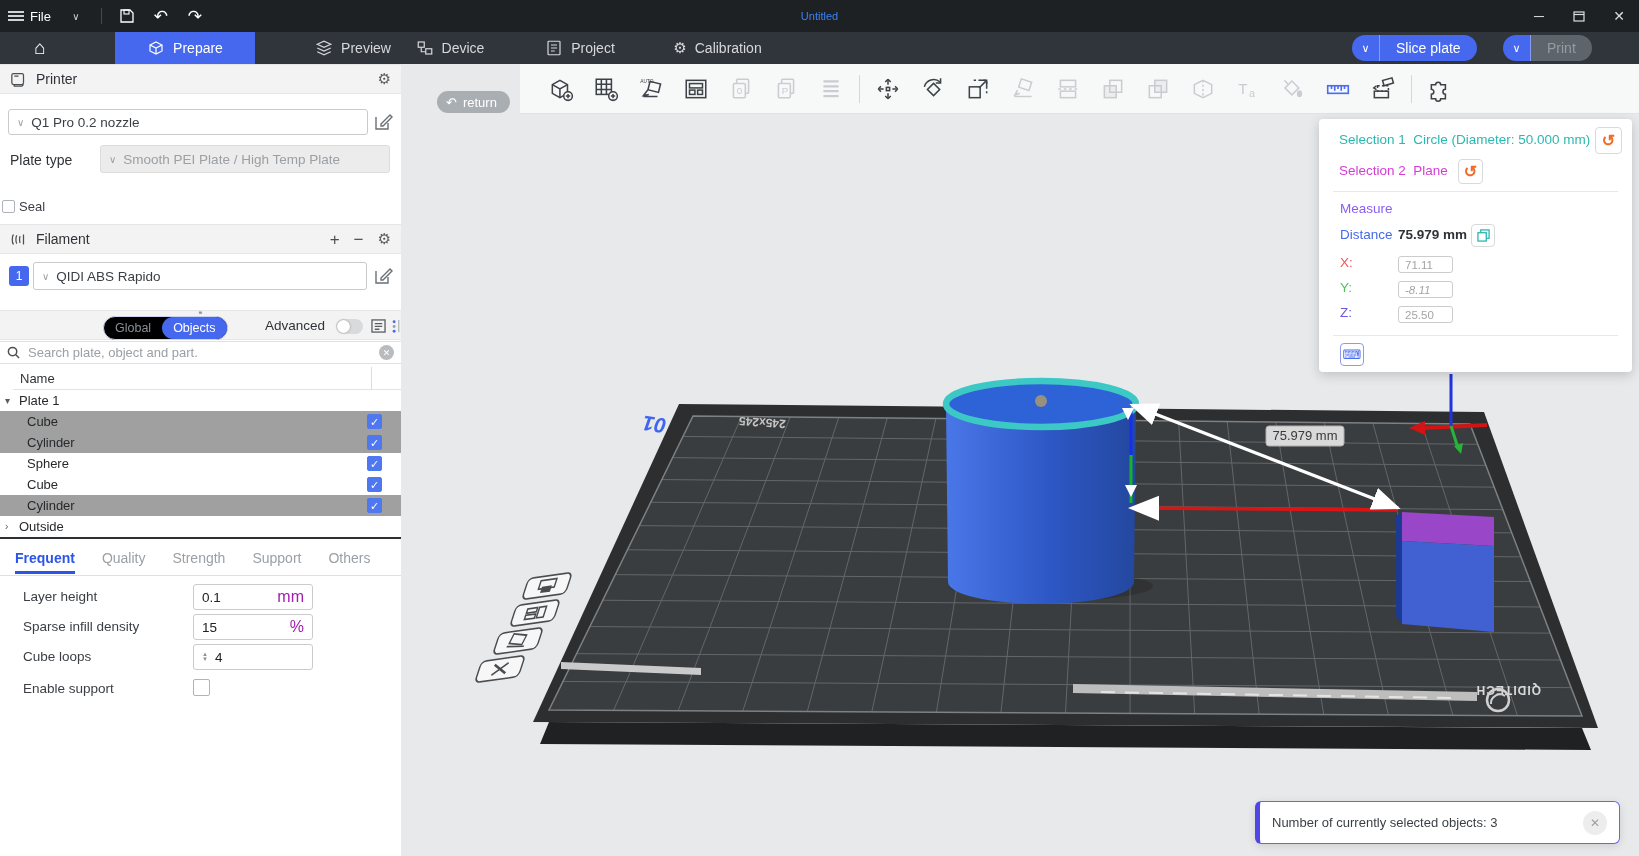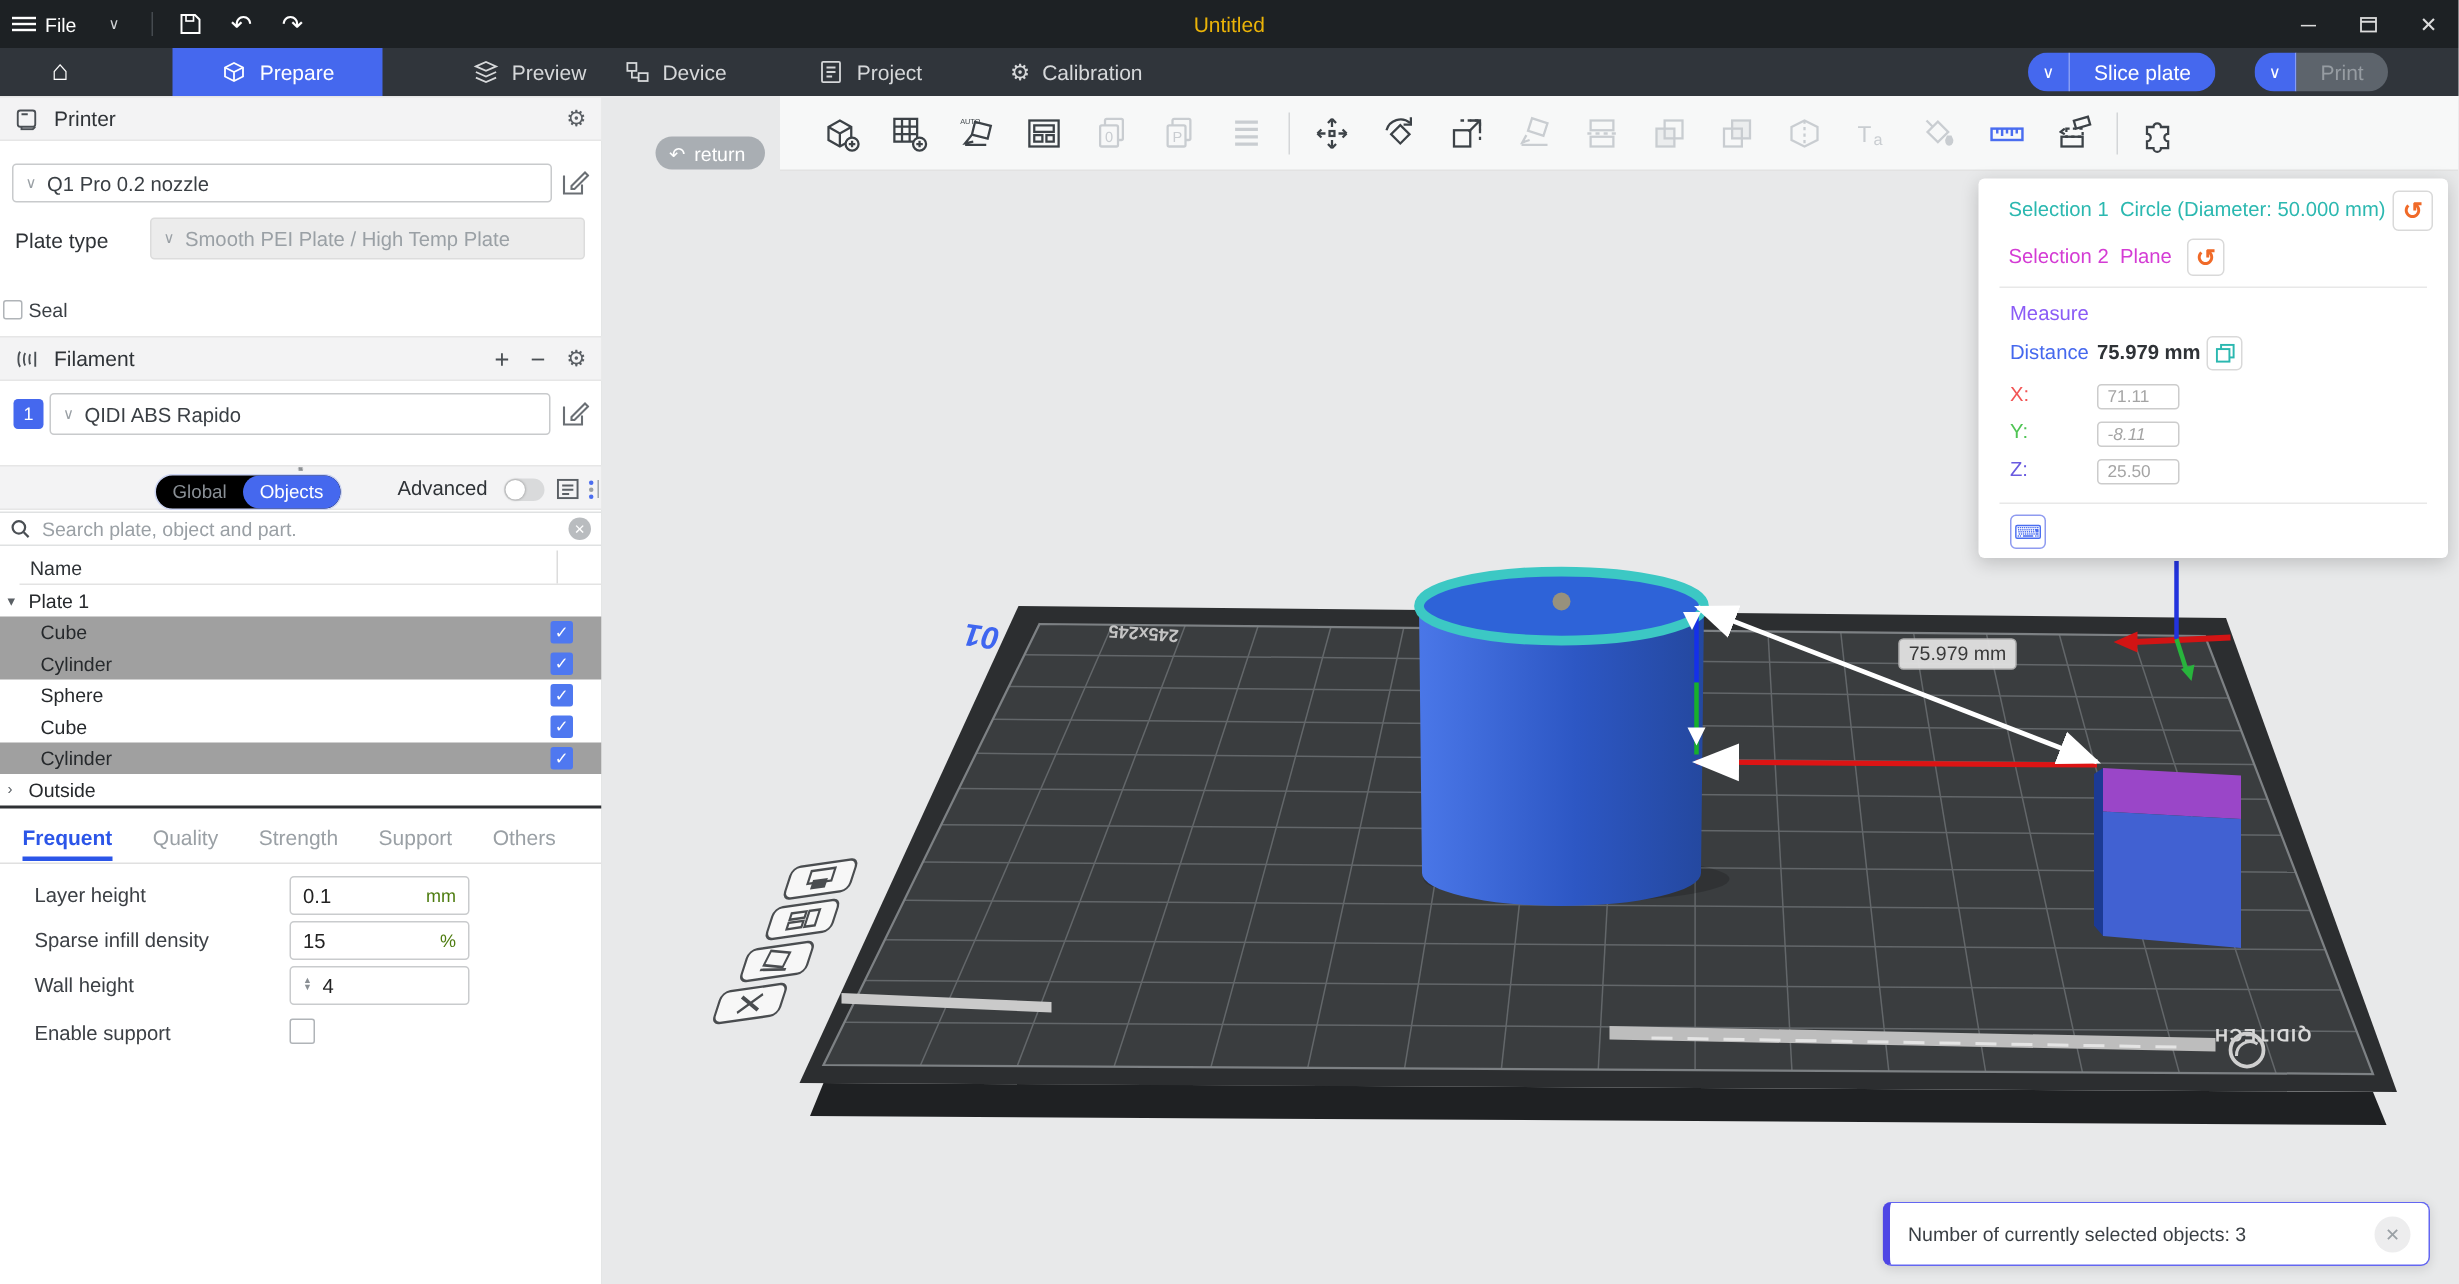--- a/index.html
+++ b/index.html
@@ -5,21 +5,21 @@
   html,body{margin:0;padding:0;width:1639px;height:856px;overflow:hidden;
     font-family:"Liberation Sans",sans-serif;background:#e8e9ea;font-size:13px;color:#3a3f44;}
   .abs{position:absolute;}
   svg{display:block;}
   
   #titlebar{position:absolute;left:0;top:0;width:1639px;height:32px;background:#1d2124;
     display:flex;align-items:center;color:#fff;}
   #titlebar .mi{display:flex;align-items:center;gap:6px;padding:0 8px;height:100%;cursor:pointer;}
   .tsep{width:1px;height:16px;background:#454a4f;margin:0 8px;}
   .tbtn{width:34px;height:100%;display:flex;align-items:center;justify-content:center;cursor:pointer;}
-  #win-title{position:absolute;left:0;right:0;text-align:center;font-size:14px;color:#eab308;pointer-events:none;}
+  #win-title{position:absolute;left:0;right:0;text-align:center;font-size:11px;color:#3b82f6;pointer-events:none;}
   #win-controls{margin-left:auto;display:flex;height:100%;}
   #win-controls .tbtn{width:40px;color:#dcdcdc;font-size:14px;}
   
   #tabbar{position:absolute;left:0;top:32px;width:1639px;height:32px;background:#30353b;}
   .tab{position:absolute;top:0;height:32px;display:flex;align-items:center;justify-content:center;
     gap:8px;color:#d6d8da;font-size:14px;cursor:pointer;}
   .tab.active{background:#4568ee;color:#fff;}
   #home-box{position:absolute;left:12px;top:0;width:56px;height:32px;display:flex;align-items:center;
     justify-content:center;color:#fff;font-size:19px;cursor:pointer;}
   .pill{position:absolute;top:3px;height:26px;border-radius:13px;display:flex;overflow:hidden;cursor:pointer;}
@@ -72,21 +72,21 @@
   #outside-row{border-bottom:2px solid #2e3134;}
   #ptabs{position:absolute;left:0;top:486px;width:401px;height:26px;display:flex;align-items:flex-start;
     padding-left:15px;gap:27px;box-sizing:border-box;border-bottom:1px solid #e0e0e0;font-size:14px;color:#9aa0a5;}
   #ptabs .pt{cursor:pointer;padding-bottom:5px;}
   #ptabs .pt.active{color:#2b55e8;font-weight:bold;border-bottom:3px solid #2b55e8;}
   .prow{position:absolute;left:0;width:401px;height:27px;}
   .prow .plab{position:absolute;left:23px;top:5px;font-size:13.5px;color:#3c4045;}
   .pinput{position:absolute;left:193px;top:0;width:120px;height:26px;border:1px solid #c9cbcd;border-radius:3px;
     box-sizing:border-box;display:flex;align-items:center;padding:0 8px;background:#fff;cursor:text;}
   .pinput .val{color:#222;font-size:13.5px;}
-  .pinput .unit{margin-left:auto;color:#4d7c0f;font-size:12px;}
+  .pinput .unit{margin-left:auto;color:#a21caf;font-size:16px;}
   .spin{display:flex;flex-direction:column;margin-right:7px;color:#8a8f94;font-size:6px;line-height:5px;cursor:pointer;}
   
   #viewport{position:absolute;left:401px;top:64px;width:1238px;height:792px;background:#e8e9ea;overflow:hidden;}
   #vp-toolbar{position:absolute;left:119px;top:0;width:1119px;height:50px;background:#f7f8f8;
     border-bottom:1px solid #e2e2e2;display:flex;align-items:center;gap:11px;padding-left:24px;box-sizing:border-box;}
   .ticon{width:34px;height:34px;display:flex;align-items:center;justify-content:center;cursor:pointer;flex:0 0 auto;}
   .t-on{color:#3c4247;} .t-off{color:#c9cdd1;} .t-active{color:#4a6df0;}
   .vsep{width:1px;height:28px;background:#d4d6d8;flex:0 0 auto;}
   #return-btn{position:absolute;left:36px;top:27px;height:22px;padding:0 13px 0 9px;border-radius:11px;
     background:#a9aeb3;color:#fff;font-size:13px;display:flex;align-items:center;gap:6px;cursor:pointer;}
@@ -326,21 +326,21 @@
     </div>
   </div>
   <div class="prow" style="top:550px;padding-left:32px;">
     <span class="plab">Sparse infill density</span>
     <div class="pinput">
       <span class="val">15</span>
       <span class="unit">%</span>
     </div>
   </div>
   <div class="prow" style="top:580px;">
-    <span class="plab">Wall height</span>
+    <span class="plab">Cube loops</span>
     <div class="pinput">
       <span class="spin">
           <span>▲</span>
           <span>▼</span>
         </span>
       <span class="val">4</span>
     </div>
   </div>
   <div class="prow" style="top:612px;">
     <span class="plab">Enable support</span>

